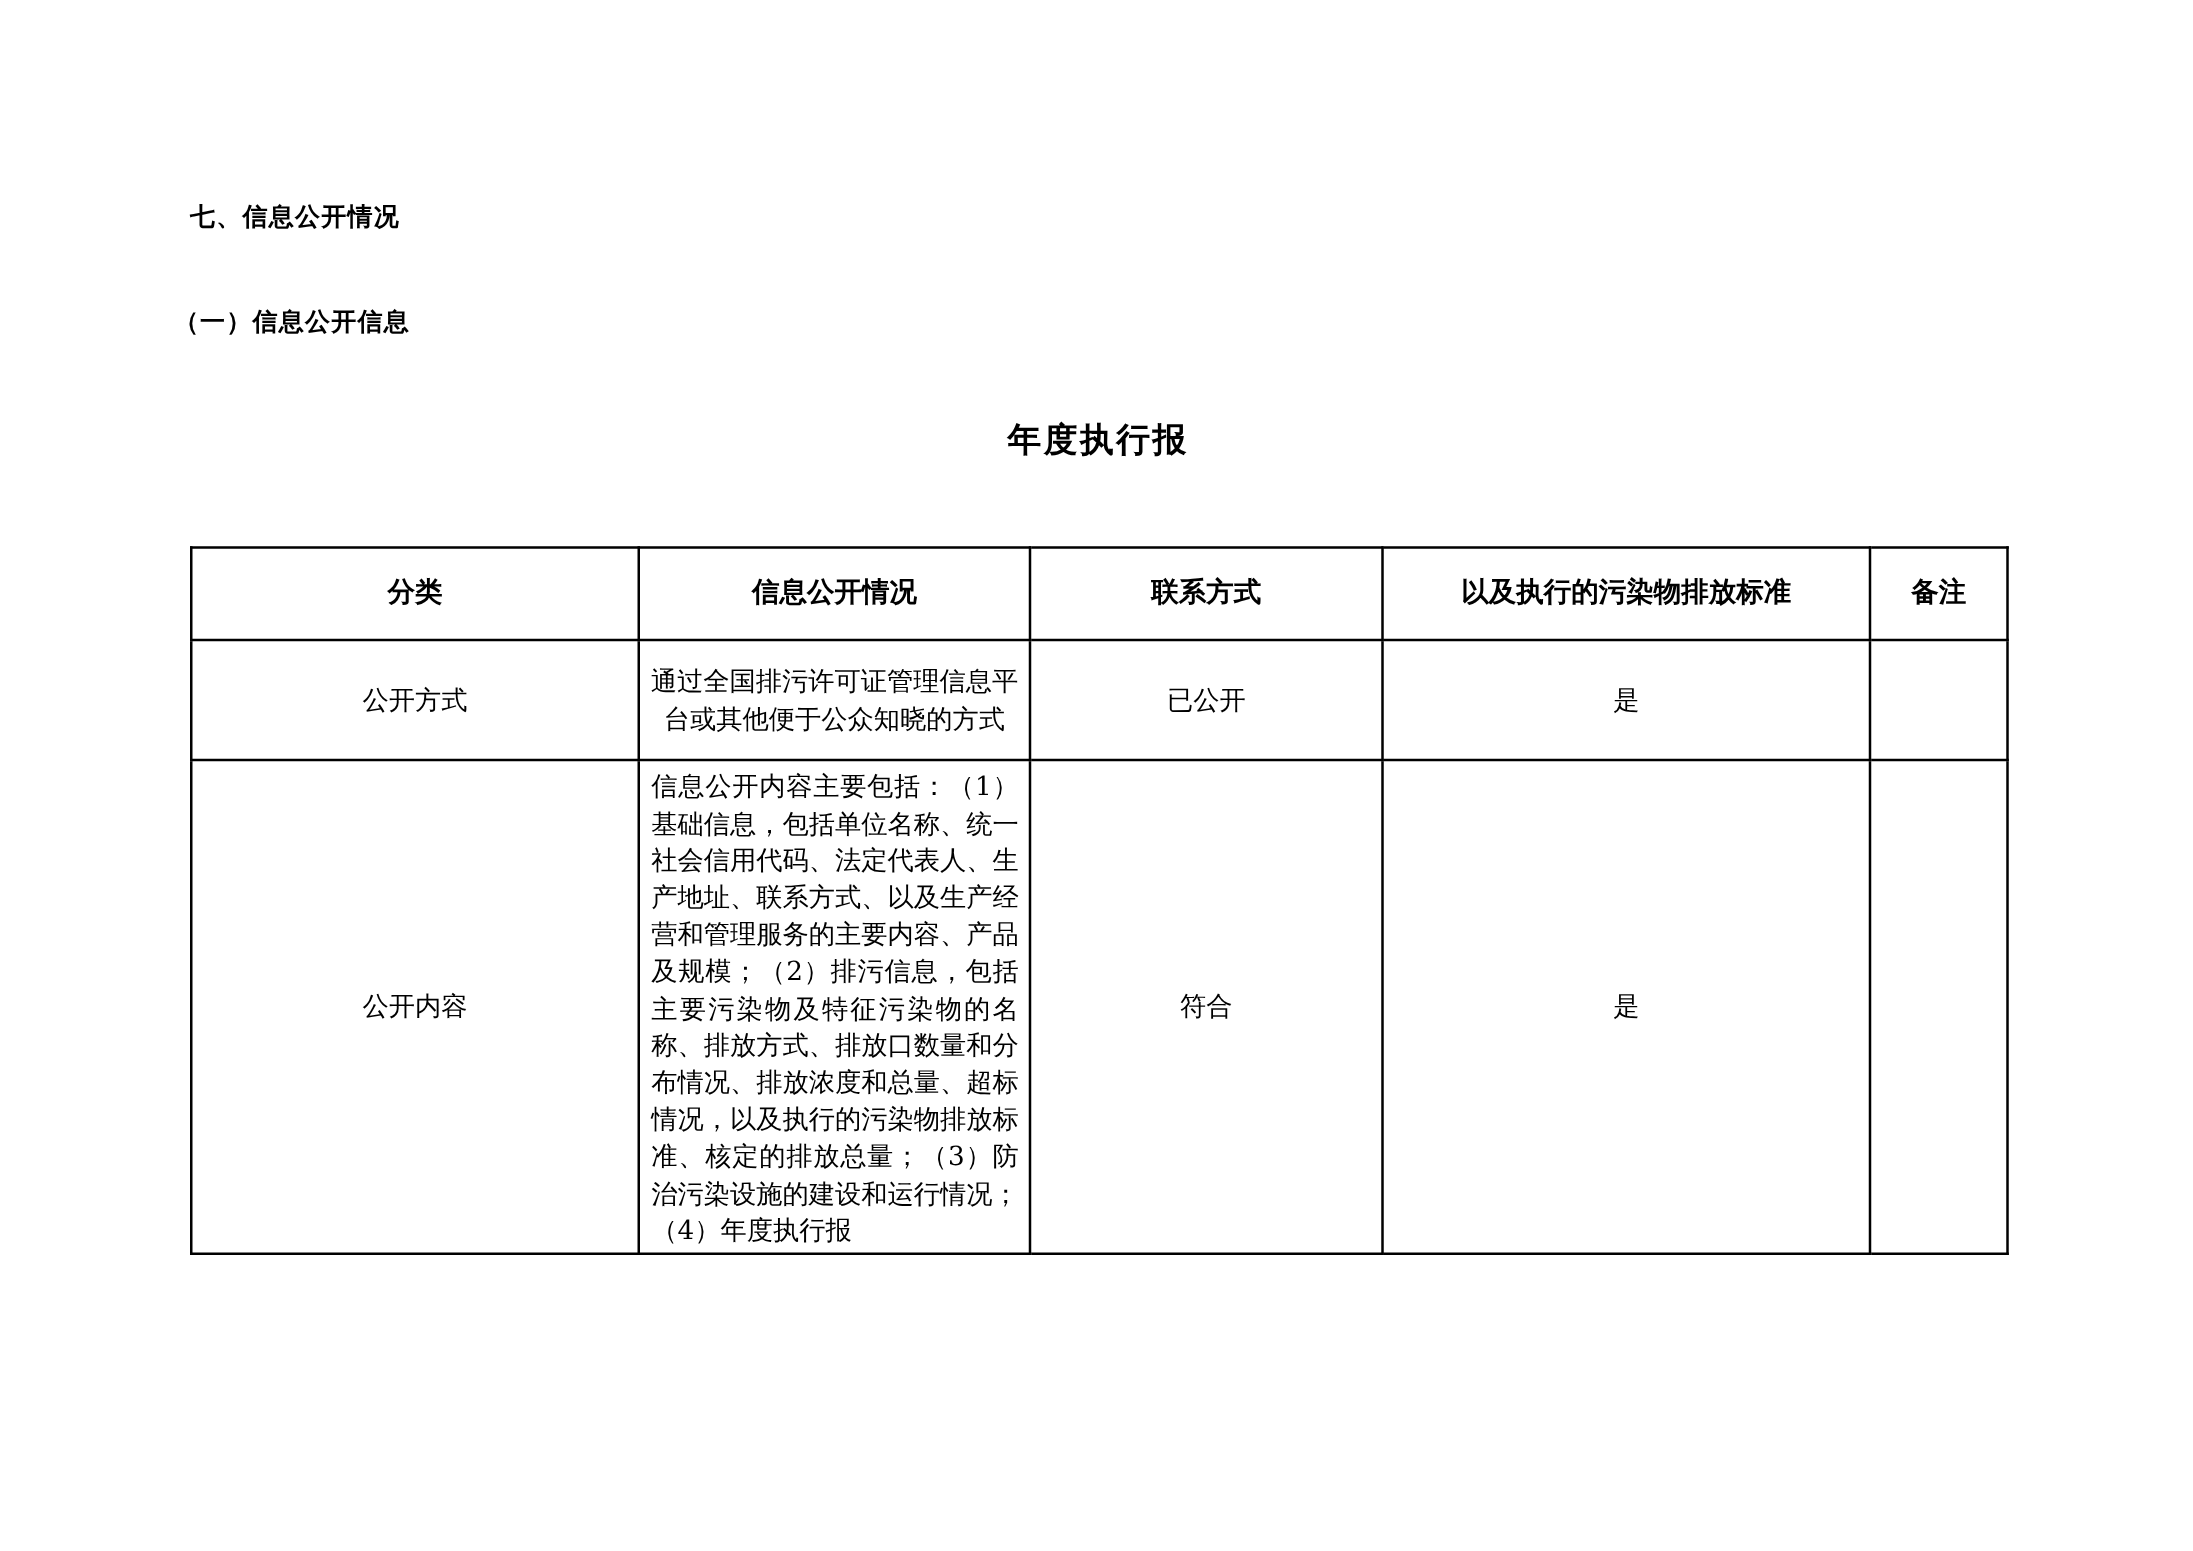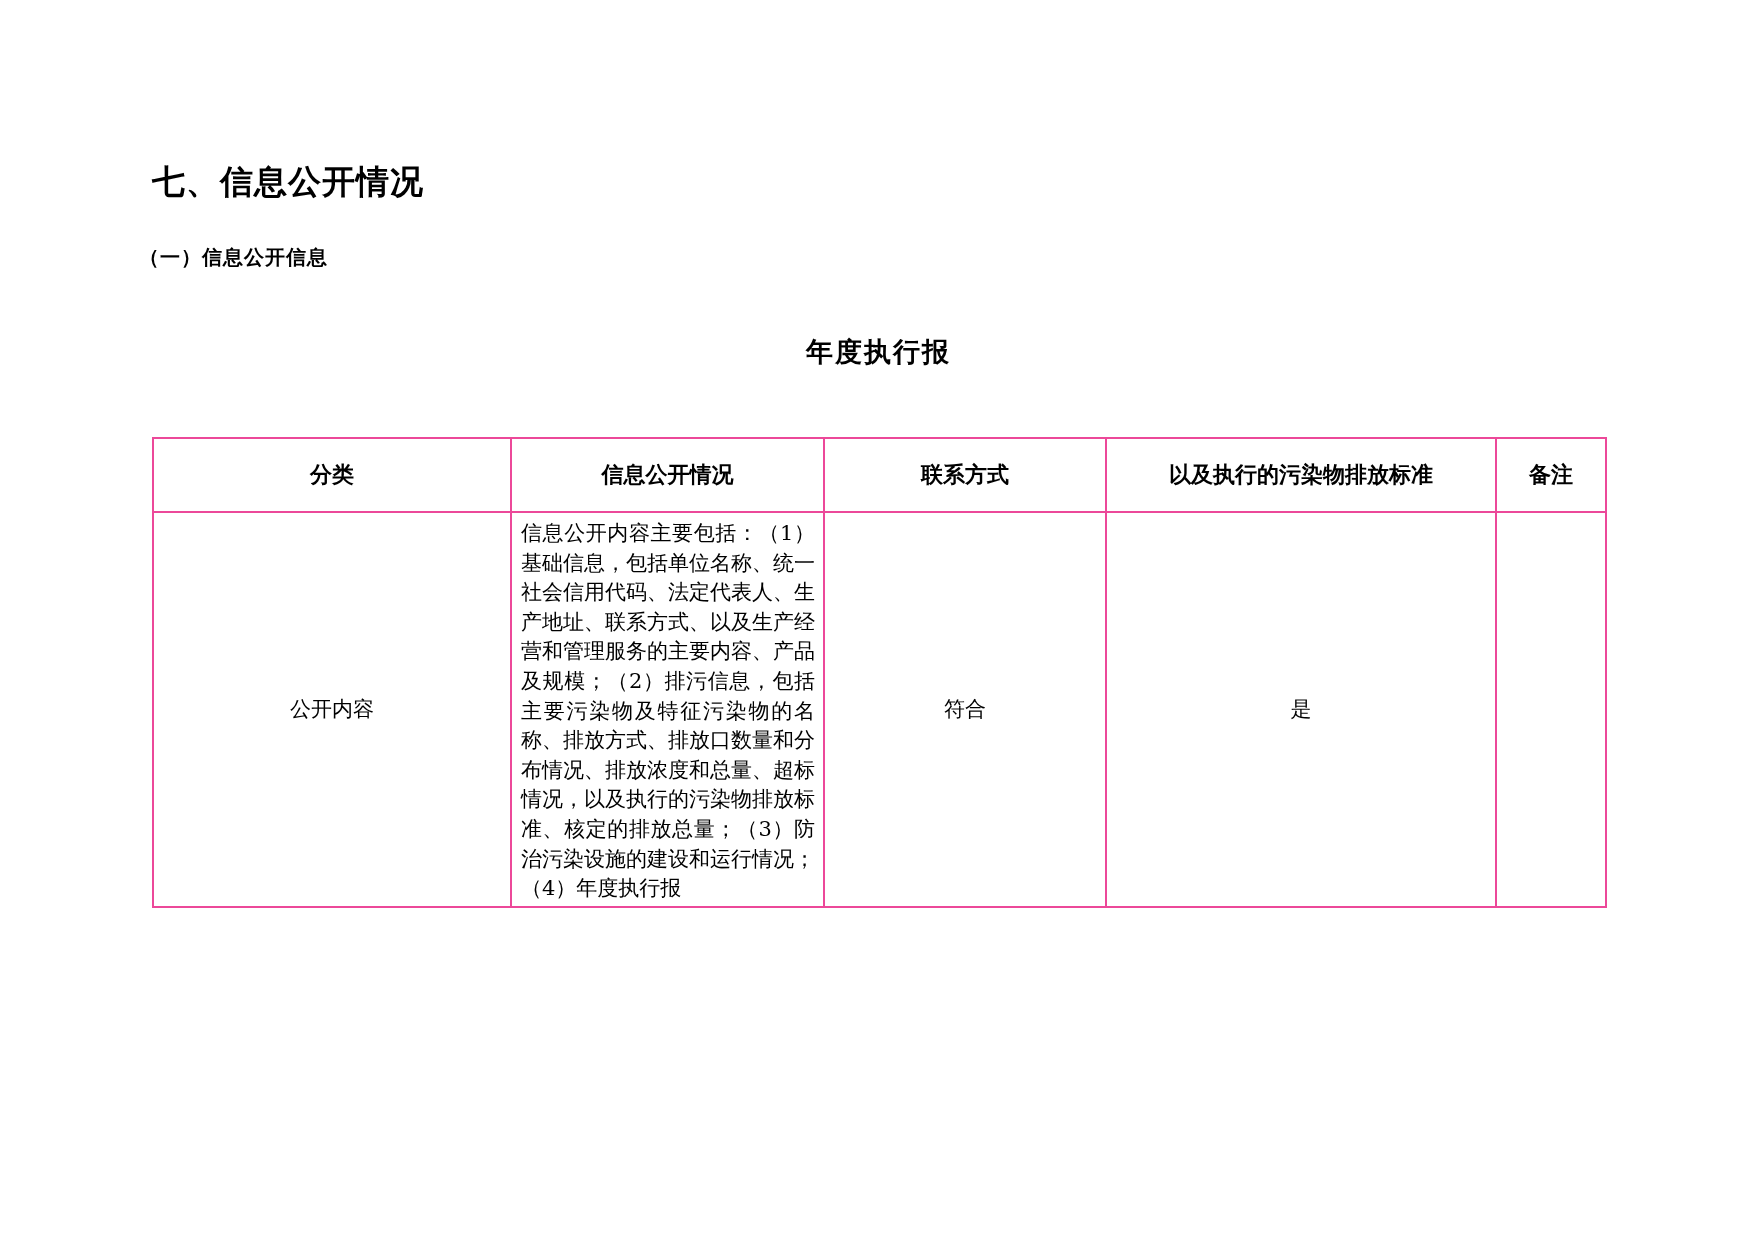--- a/index.html
+++ b/index.html
@@ -11,21 +11,21 @@
     overflow: hidden;
     font-family: "DejaVu Serif", serif;
     color: #000000;
   }
   .heading-1 {
     position: absolute;
     left: 152px;
     top: 160px;
     font-family: Liberation Serif, serif;
     font-weight: bold;
-    font-size: 33px;
+    font-size: 20px;
     letter-spacing: 1px;
     white-space: nowrap;
     text-align: center;
   }
   .heading-2 {
     position: absolute;
     left: 139px;
     top: 244px;
     font-family: "DejaVu Sans", sans-serif;
     font-weight: bold;
@@ -47,21 +47,21 @@
   table.info-table {
     position: absolute;
     left: 152px;
     top: 437px;
     width: 1453px;
     border-collapse: collapse;
     table-layout: fixed;
   }
   .info-table th,
   .info-table td {
-    border: 2px solid #ec4899;
+    border: 2px solid #000000;
     text-align: center;
     vertical-align: middle;
     font-size: 21px;
     line-height: 1.45;
     padding: 3px 8px;
     overflow: hidden;
   }
   .info-table th {
     font-size: 22px;
     font-weight: bold;
@@ -105,20 +105,27 @@
   <thead>
     <tr class="row-header">
       <th>分类</th>
       <th>信息公开情况</th>
       <th>联系方式</th>
       <th>以及执行的污染物排放标准</th>
       <th>备注</th>
     </tr>
   </thead>
   <tbody>
+    <tr class="row-method">
+      <td>公开方式</td>
+      <td>通过全国排污许可证管理信息平台或其他便于公众知晓的方式</td>
+      <td>已公开</td>
+      <td>是</td>
+      <td></td>
+    </tr>
     <tr class="row-content">
       <td>公开内容</td>
       <td class="cell-long">信息公开内容主要包括：（1）基础信息，包括单位名称、统一社会信用代码、法定代表人、生产地址、联系方式、以及生产经营和管理服务的主要内容、产品及规模；（2）排污信息，包括主要污染物及特征污染物的名称、排放方式、排放口数量和分布情况、排放浓度和总量、超标情况，以及执行的污染物排放标准、核定的排放总量；（3）防治污染设施的建设和运行情况；（4）年度执行报</td>
       <td>符合</td>
       <td>是</td>
       <td></td>
     </tr>
   </tbody>
 </table>
 

